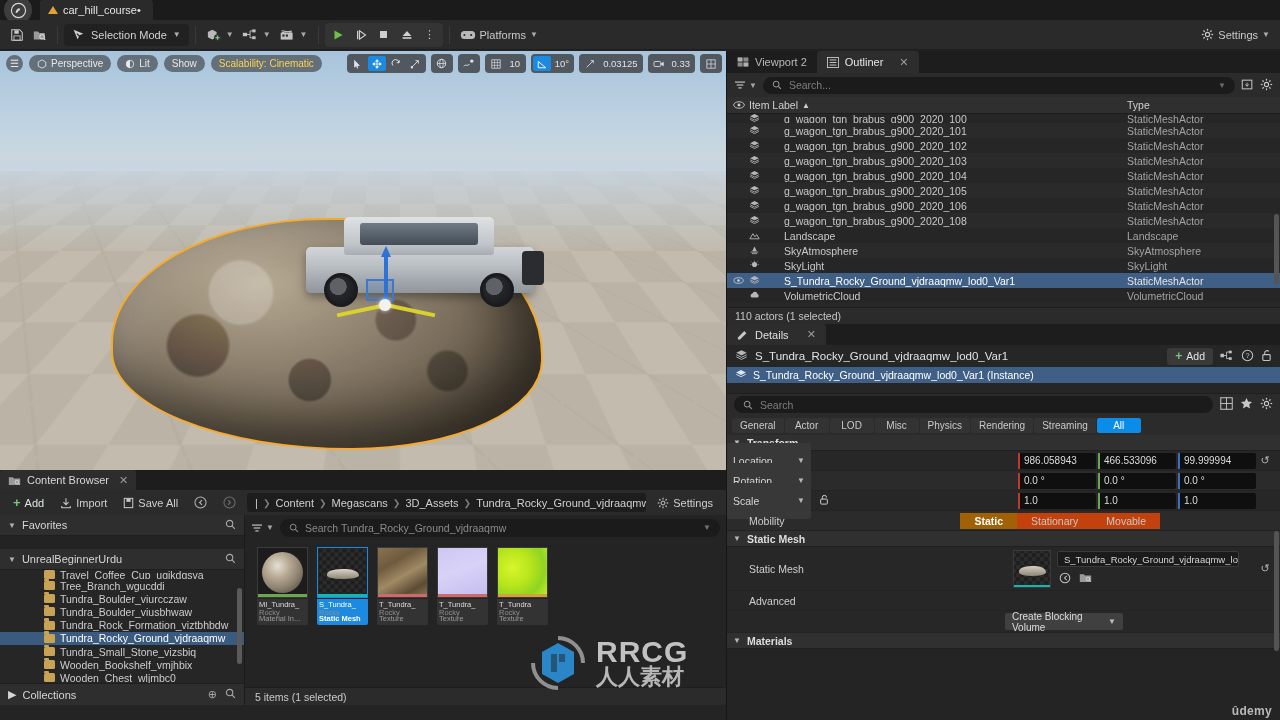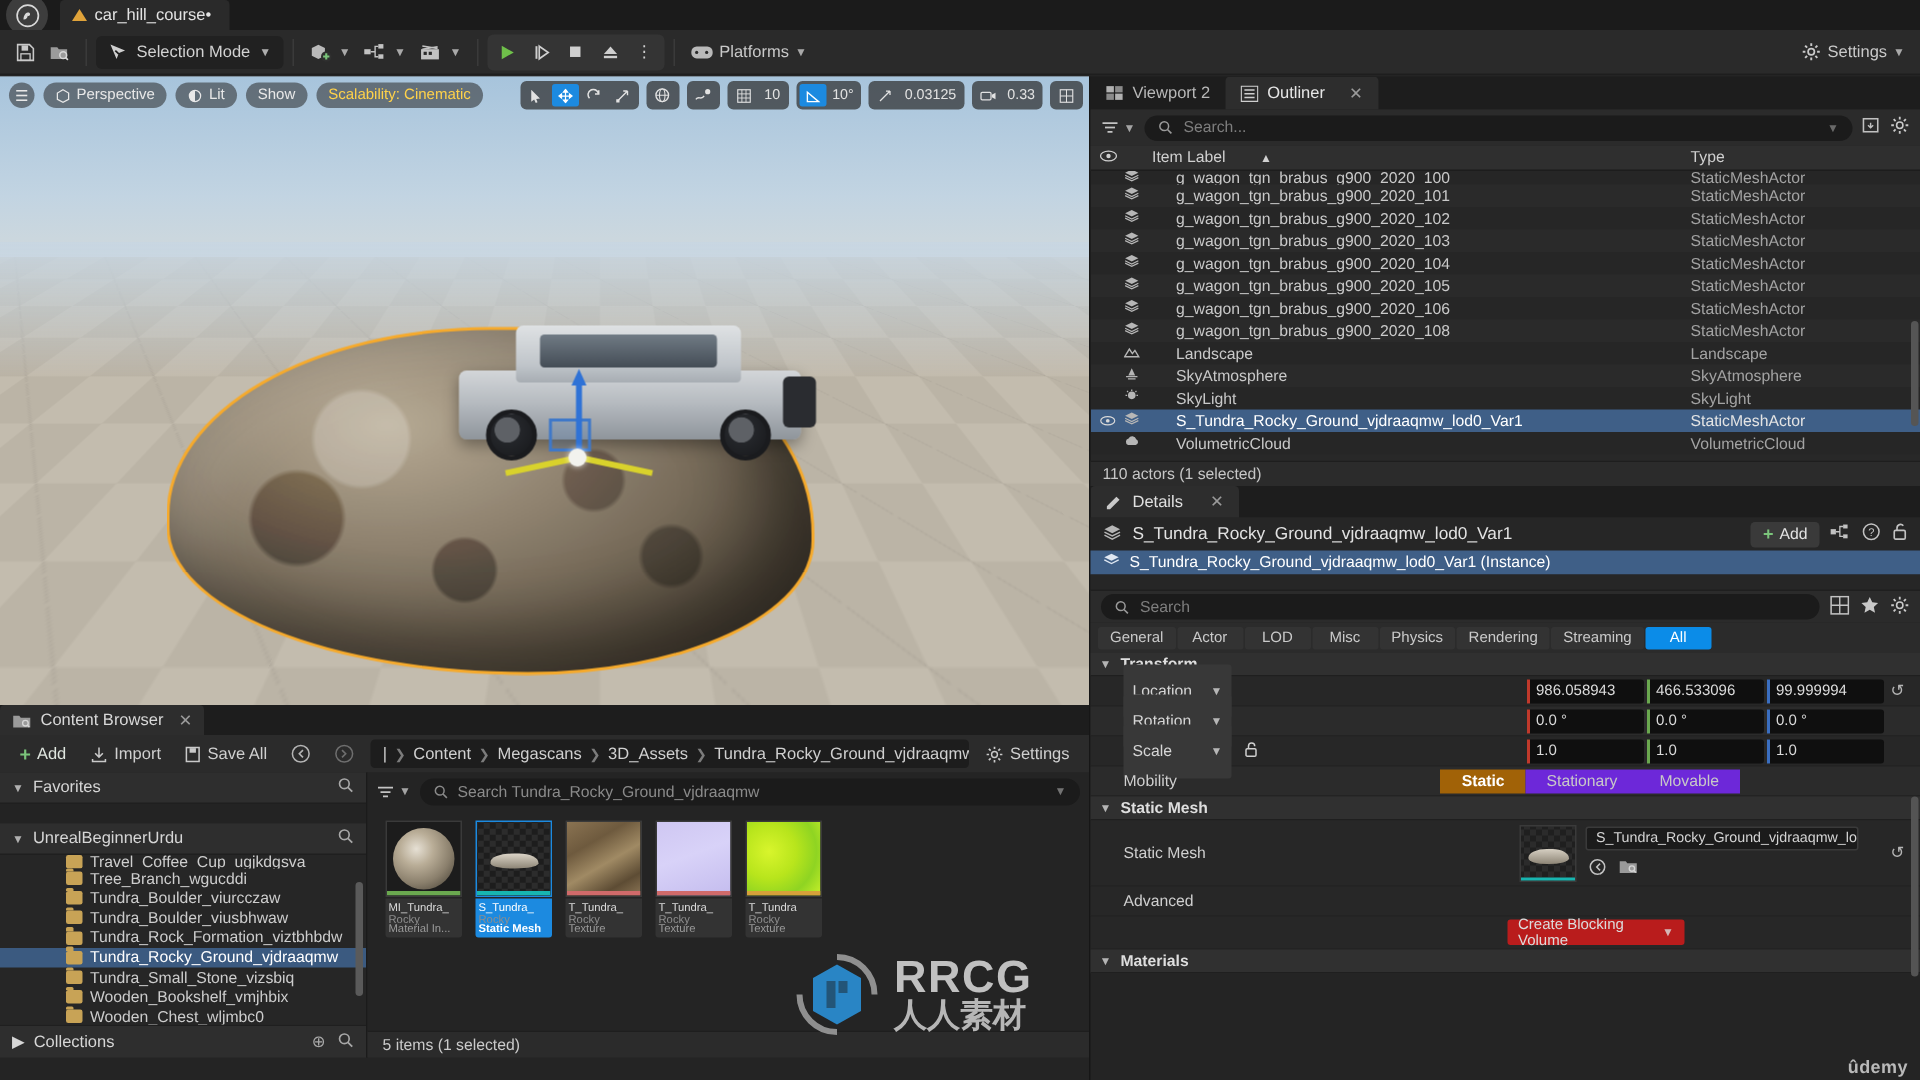--- a/index.html
+++ b/index.html
@@ -251,21 +251,21 @@
   .ol-tab.active { background: #2d2d2d; color: #e6e6e6;
     border-top-left-radius: 3px; border-top-right-radius:3px; }
   .ol-tab .x { margin-left: 10px; color: #9a9a9a; }
 
   .ol-searchrow { height: 24px; background: #2b2b2b; display:flex; align-items:center;
     gap: 6px; padding: 0 7px; }
   .ol-search { flex: 1; height: 17px; background: #1b1b1b; border-radius: 9px;
     display:flex; align-items:center; gap: 7px; padding: 0 9px; color: #7e7e7e; font-size: 10.5px; }
   .ol-header { height: 17px; background: #2f2f2f; display:flex; align-items:center;
     color: #d0d0d0; font-size: 10.5px; border-bottom: 1px solid #1d1d1d; }
-  .ol-header .c1 { width: 392px; display:flex; align-items:center; gap: 23px; padding-left: 6px; }
+  .ol-header .c1 { width: 392px; display:flex; align-items:center; gap: 4px; padding-left: 6px; }
   .ol-header .c2 { flex:1; padding-left: 8px; }
   .ol-list { height: 193px; overflow: hidden; position: relative; background: #282828; }
   .ol-row { height: 15px; display:flex; align-items:center; font-size: 10.5px; color: #c9c9c9; }
   .ol-row:nth-child(odd) { background: #262626; }
   .ol-row:nth-child(even) { background: #2a2a2a; }
   .ol-row.sel { background: #3f5f87 !important; color: #ffffff; }
   .ol-row .eye { width: 22px; text-align:center; color: #b9b9b9; font-size: 9px; }
   .ol-row .nm { width: 370px; display:flex; align-items:center; gap: 24px; overflow:hidden; white-space:nowrap; }
   .ol-row .ty { flex:1; color: #a3a3a3; padding-left: 8px; white-space:nowrap; }
   .ol-row.sel .ty { color: #e4e4e4; }
@@ -310,53 +310,53 @@
 
   .sec { }
   .sec-title { height: 16px; background: #303030; display:flex; align-items:center;
     gap: 6px; padding-left: 6px; color: #dedede; font-size: 10.5px; font-weight: bold;
     border-bottom: 1px solid #1f1f1f; }
   .sec-title .tri { font-size: 8px; color: #b4b4b4; }
   .prow { height: 20px; display:flex; align-items:center; background: #272727;
     border-bottom: 1px solid #232323; }
   .prow.alt { background: #2b2b2b; }
   .plabel { width: 280px; padding-left: 22px; color: #cfcfcf; font-size: 10.5px; }
-  .pdrop { width: 72px; height: 16px; background: #383838; border-radius: 2px;
+  .pdrop { width: 84px; height: 16px; background: #383838; border-radius: 2px;
     display:flex; align-items:center; justify-content:space-between;
-    padding: 18px 6px; color: #d6d6d6; font-size: 10.5px; margin-left: 22px; }
+    padding: 18px 6px; color: #d6d6d6; font-size: 10.5px; }
   .pvals { display:flex; gap: 2px; margin-left: auto; padding-right: 8px; align-items: center; }
   .vfield { width: 78px; height: 16px; background: #0f0f0f; border-radius: 2px;
     display:flex; align-items:center; padding-left: 6px; color: #dcdcdc; font-size: 10px;
     position: relative; }
   .vfield::before { content:""; position:absolute; left: 0; top: 0; width: 2px; height: 100%; }
   .vfield.x::before { background: #c0392b; }
   .vfield.y::before { background: #6aa84f; }
   .vfield.z::before { background: #3a6ec0; }
   .reset { width: 14px; text-align:center; color: #b5b5b5; font-size: 11px; }
 
   .mob { display:flex; margin-left: auto; padding-right: 120px; }
   .mob-b { height: 16px; padding: 0 14px; display:flex; align-items:center;
-    color: #c8c8c8; font-size: 10.5px; background: #6d28d9; }
+    color: #c8c8c8; font-size: 10.5px; background: #c2410c; }
   .mob-b.active { background: #a16207; color: #ffffff; font-weight: bold; }
 
   .sm-row { height: 44px; display:flex; align-items:center; background: #272727;
     border-bottom: 1px solid #232323; }
   .sm-thumb { width: 38px; height: 38px; background:
       repeating-conic-gradient(#2b2b2b 0% 25%, #1f1f1f 0% 50%) 50% / 8px 8px;
     position: relative; margin-left: 6px; border: 1px solid #3a3a3a; }
   .sm-thumb .blob { position:absolute; left: 5px; top: 15px; width: 27px; height: 10px;
     border-radius: 50% 45% 55% 50% / 60% 70% 40% 40%;
     background: linear-gradient(to bottom, #d6cfc2, #8d8576); }
   .sm-thumb .teal { position:absolute; left:0; bottom:0; width:100%; height:2px; background:#18b5b0; }
   .sm-right { margin-left: 6px; }
   .sm-combo { width: 182px; height: 16px; background: #1b1b1b; border: 1px solid #3a3a3a;
     border-radius: 2px; display:flex; align-items:center; justify-content:space-between;
     padding: 0 6px; color: #d4d4d4; font-size: 9.5px; overflow: hidden; white-space: nowrap; }
   .sm-icons { display:flex; gap: 8px; margin-top: 5px; color: #c2c2c2; font-size: 11px; padding-left: 2px; }
-  .cbv { width: 118px; height: 17px; background: #b91c1c; border-radius: 2px;
+  .cbv { width: 118px; height: 17px; background: #404040; border-radius: 2px;
     display:flex; align-items:center; justify-content:space-between; padding: 0 7px;
     color: #dcdcdc; font-size: 10px; margin-left: 278px; }
 
   .dt-scroll { position:absolute; right: 1px; top: 480px; width: 5px; height: 120px;
     background: #545454; border-radius: 3px; }
 
   
   .wm { position:absolute; left: 528px; top: 628px; width: 200px; height: 70px;
     display:flex; align-items:center; gap: 8px; pointer-events: none; opacity: .92; }
   .wm-mark { width: 60px; height: 60px; position: relative; }

